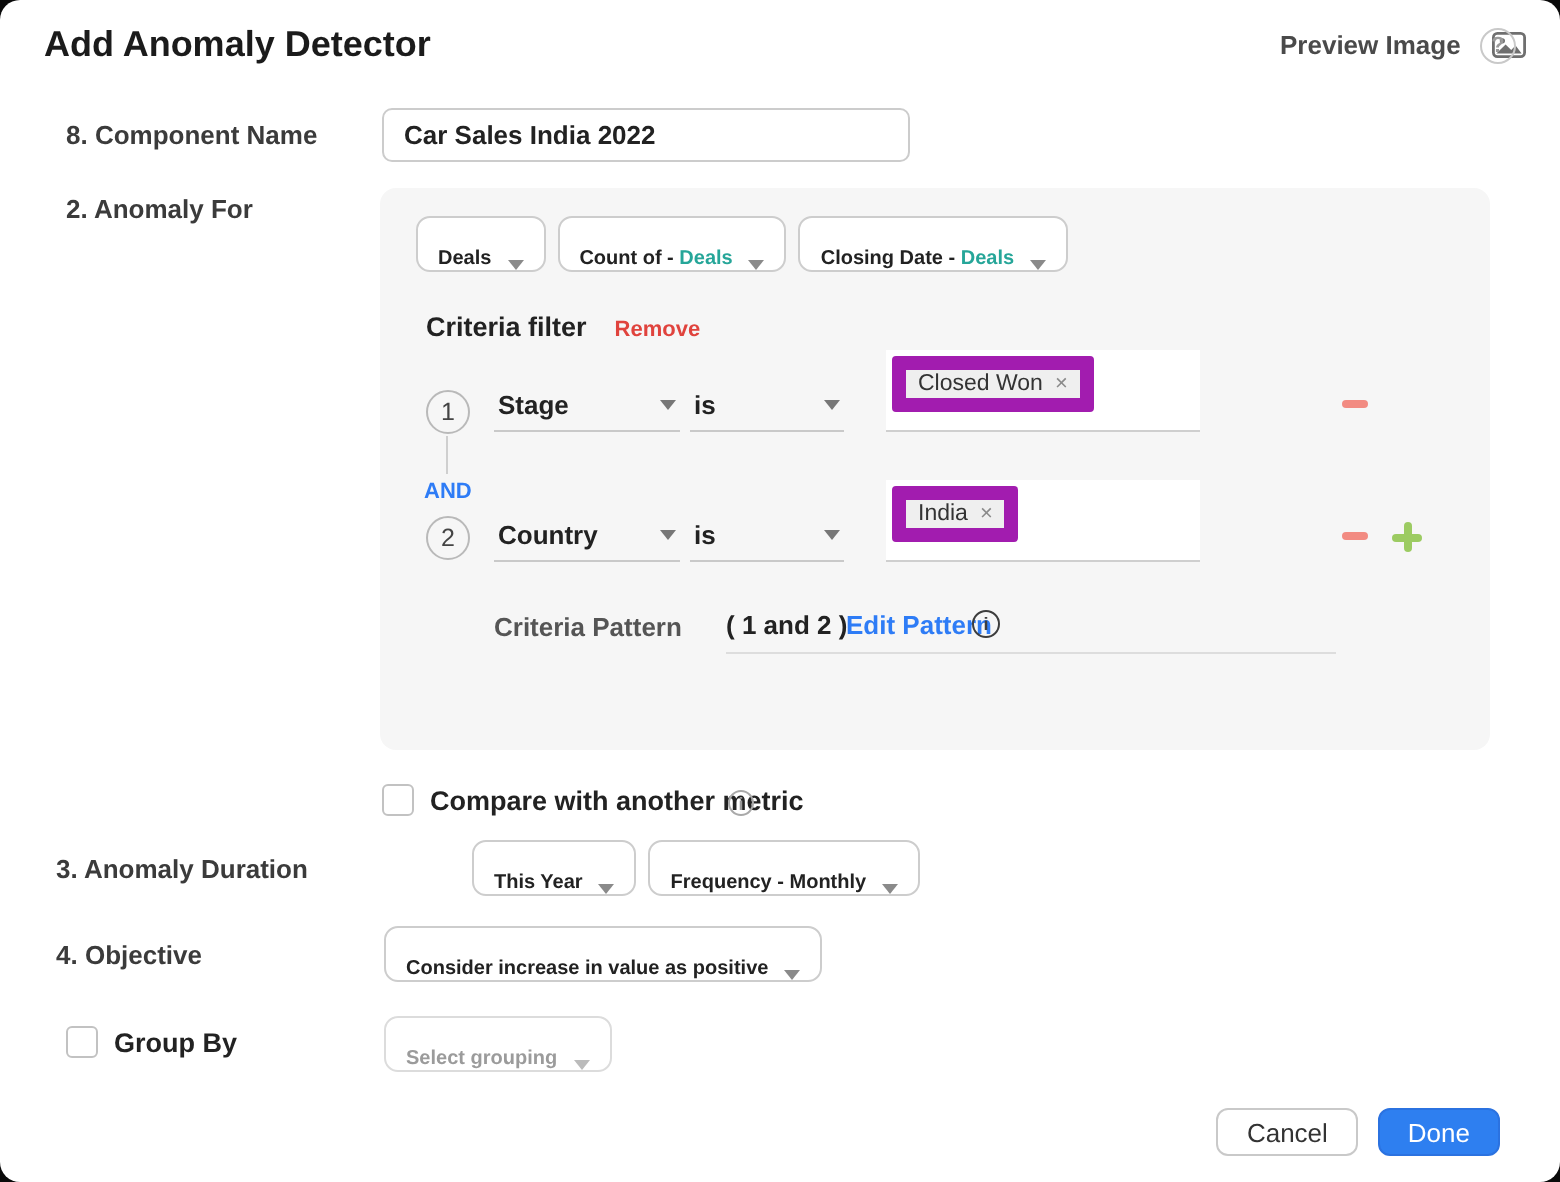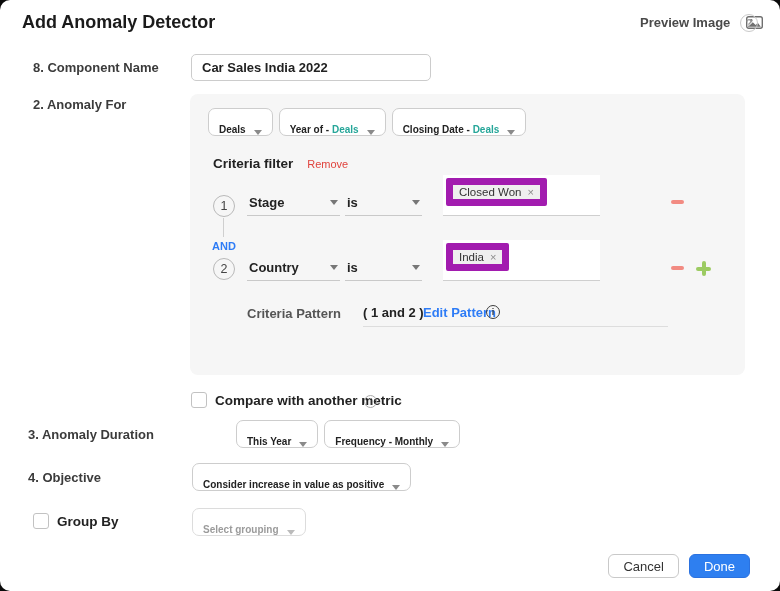--- a/index.html
+++ b/index.html
@@ -8,34 +8,34 @@
 
   .abs{position:absolute;}
   .title{left:22px;top:12px;font-size:18px;font-weight:bold;color:#1b1b1b;}
 
   .preview-btn{left:640px;top:15px;display:flex;align-items:center;gap:16px;cursor:pointer;}
   .preview-btn .lbl{font-size:13px;font-weight:600;color:#4a4a4a;}
   .help-btn{left:740px;top:14px;width:18px;height:18px;border:1.5px solid #c9c9c9;border-radius:50%;
     display:flex;align-items:center;justify-content:center;font-size:11px;font-weight:bold;color:#9a9a9a;cursor:pointer;}
 
   .field-label{font-size:13px;font-weight:600;color:#3b3b3b;}
-  .name-input{left:191px;top:54px;width:240px;height:27px;border:1px solid #cccccc;border-radius:5px;
+  .name-input{left:191px;top:54px;width:264px;height:27px;border:1px solid #cccccc;border-radius:5px;
     padding:0 10px;font-size:13px;font-weight:600;color:#222;outline:none;background:#fff;}
 
   .panel{left:190px;top:94px;width:555px;height:281px;background:#f6f6f6;border-radius:8px;}
 
   .dd-row{display:flex;gap:6px;align-items:center;}
   .dd-btn{height:28px;display:inline-flex;align-items:flex-end;gap:8px;background:#fff;border:1px solid #cdcdcd;
     border-radius:7px;padding:0 10px;font-size:10px;font-weight:600;color:#222;cursor:pointer;white-space:nowrap;}
   .dd-btn .accent{color:#26a699;}
   .caret{width:0;height:0;border-left:4px solid transparent;border-right:4px solid transparent;border-top:5px solid #8a8a8a;flex:0 0 auto;}
 
   .crit-head{display:flex;align-items:baseline;gap:14px;}
   .crit-title{font-size:13.5px;font-weight:bold;color:#222;}
-  .remove-link{font-size:11px;font-weight:400;color:#e0433d;cursor:pointer;}
+  .remove-link{font-size:11px;font-weight:700;color:#e0433d;cursor:pointer;}
 
   .num-badge{width:22px;height:22px;border:1px solid #b9b9b9;border-radius:50%;display:flex;align-items:center;
     justify-content:center;font-size:12.5px;color:#444;}
   .u-select{display:flex;align-items:center;justify-content:space-between;border-bottom:1px solid #c9c9c9;
     height:24px;padding:0 2px 2px 2px;font-size:13px;font-weight:600;color:#222;cursor:pointer;}
   .u-select .caret{border-top-color:#777;}
   .val-box{background:#ffffff;border-bottom:1px solid #cfcfcf;padding:3px;cursor:text;}
   .chip{display:inline-flex;align-items:center;gap:6px;background:#efefef;border:7px solid #a21caf;border-radius:2px;
     padding:1px 6px;font-size:11.5px;color:#333;}
   .chip .x{color:#8a8a8a;font-size:11px;cursor:pointer;line-height:1;}
@@ -93,21 +93,21 @@
   <div class="abs field-label" style="left:33px;top:97px;">2. Anomaly For</div>
 
   <div class="abs panel">
 
     <div class="abs dd-row" style="left:18px;top:14px;">
       <div class="dd-btn">
         <span>Deals</span>
         <span class="caret"></span>
       </div>
       <div class="dd-btn">
-        <span><span>Year of - </span><span class="accent">Deals</span></span>
+        <span><span>Count of - </span><span class="accent">Deals</span></span>
         <span class="caret"></span>
       </div>
       <div class="dd-btn">
         <span><span>Closing Date - </span><span class="accent">Deals</span></span>
         <span class="caret"></span>
       </div>
     </div>
 
     <div class="abs crit-head" style="left:23px;top:62px;justify-content:flex-end;">
       <span class="crit-title">Criteria filter</span>

